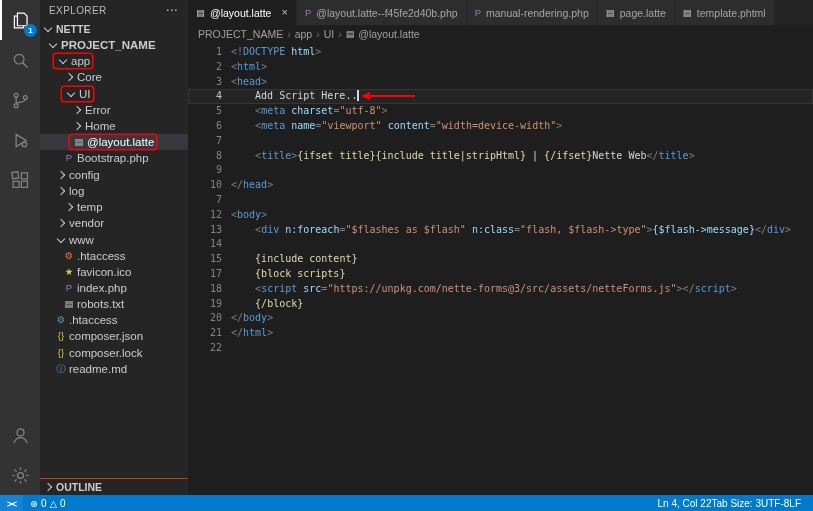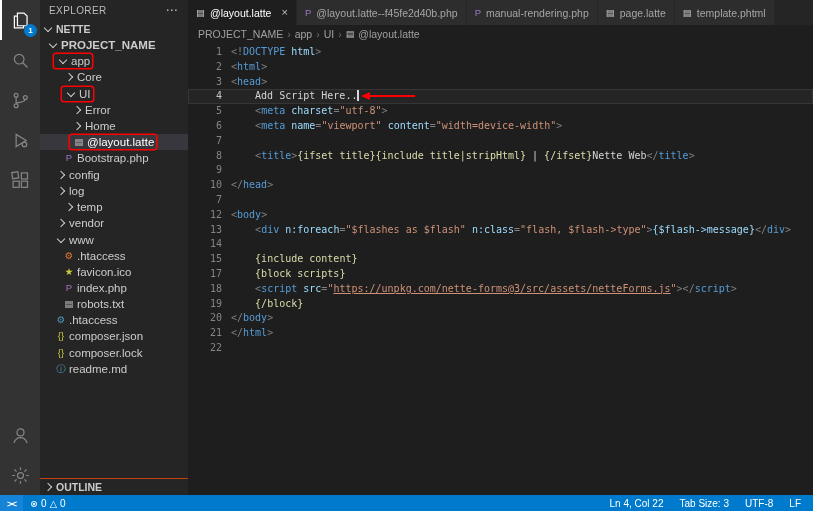--- a/index.html
+++ b/index.html
@@ -52,35 +52,35 @@
   .crumb-icon{font-size:9px;color:#c5c5c5}
   .code-area{position:relative;flex:1;padding-top:3px;font-family:"DejaVu Sans Mono",monospace;font-size:10px;
              line-height:14.8px;overflow:hidden}
   .cline{display:flex;height:14.8px}
   .cline.current{background:rgba(255,255,255,.035);box-shadow:inset 0 0 0 1px rgba(255,255,255,.08)}
   .ln{width:34px;text-align:right;color:#858585;flex:none;user-select:none}
   .cline.current .ln{color:#c6c6c6}
   .lc{white-space:pre;padding-left:9px}
   .tk-p{color:#808080}.tk-t{color:#569cd6}.tk-a{color:#9cdcfe}.tk-s{color:#ce9178}
   .tk-m{color:#dcdcaa}.tk-v{color:#9cdcfe}.tk-x{color:#d4d4d4}
-  .tk-l{color:#ce9178;text-decoration:underline}
+  .tk-l{color:#ce9178;}
   .cursor{display:inline-block;width:1.5px;height:11px;background:#d7d7d7;vertical-align:-2px}
   .anno-arrow{position:absolute;left:181px;top:53px;width:46px;height:2px;background:#ff0000}
   .anno-arrow .head{position:absolute;left:-8px;top:-3px;width:0;height:0;
                     border-top:4px solid transparent;border-bottom:4px solid transparent;border-right:9px solid #ff0000}
 
   
   .statusbar{position:absolute;left:0;right:0;bottom:0;height:16px;background:#007acc;color:#ffffff;
              display:flex;align-items:center;justify-content:space-between;font-size:10px}
   .sb-left{display:flex;align-items:center;height:100%}
   .remote{height:100%;display:flex;align-items:center;padding:0 7px;font-weight:bold;font-size:9.5px;
           background:#1584d8;letter-spacing:-1px;cursor:pointer}
   .problems{display:flex;gap:3px;padding:0 7px;align-items:center;cursor:pointer}
   .problems .picon{font-size:9.5px}
-  .sb-right{display:flex;gap:16px;padding-right:12px}
+  .sb-right{display:flex;padding-right:12px}
   .status-item{cursor:pointer;white-space:nowrap}
 </style>
 </head>
 <body>
 
 <div class="workbench">
 
   <div class="activitybar">
     <div class="ab-icon active">
       <svg width="21" height="21" viewBox="0 0 24 24">

